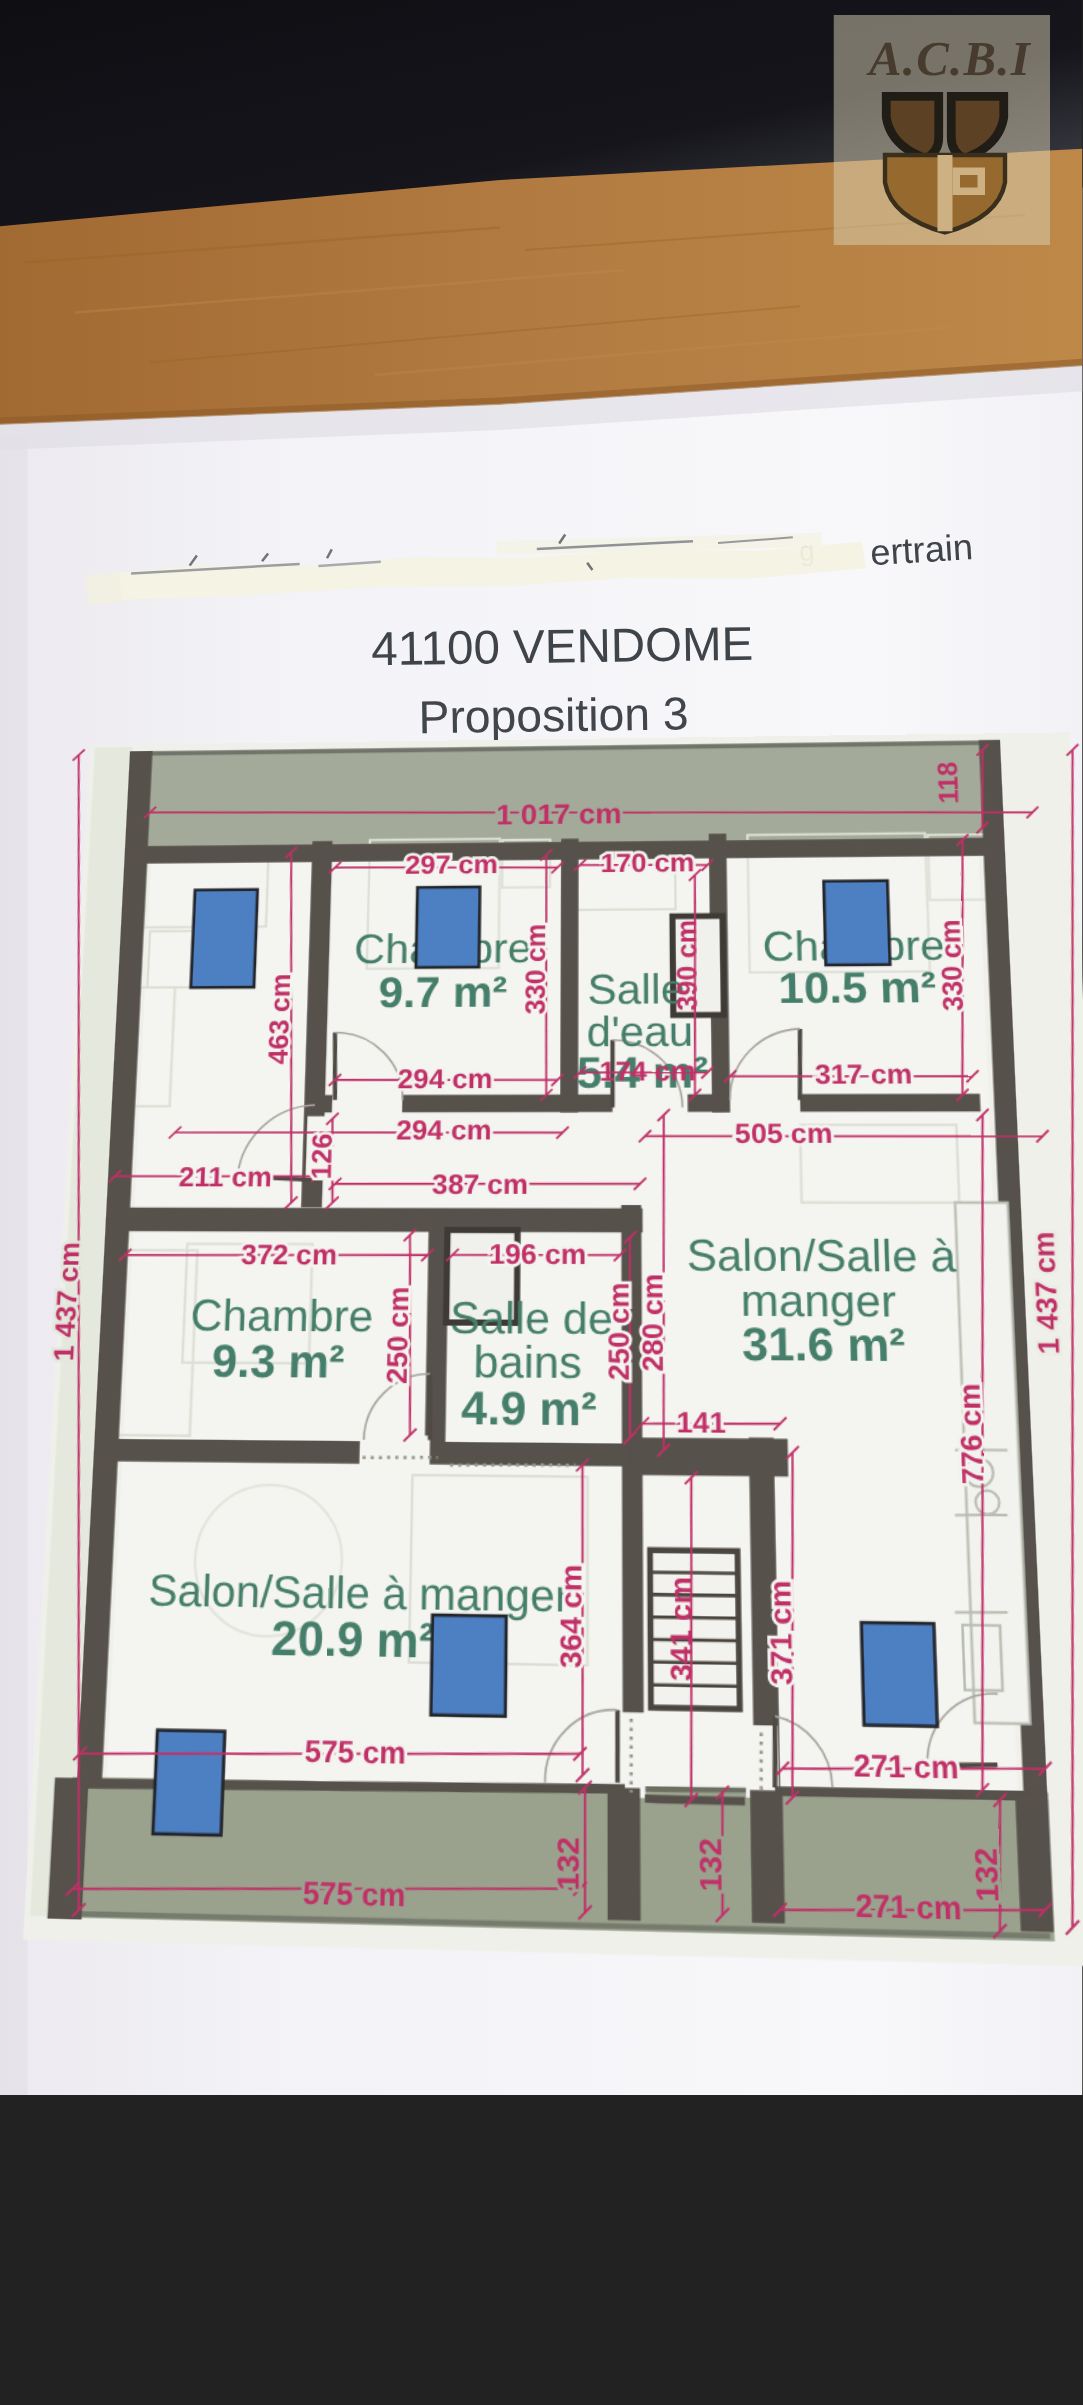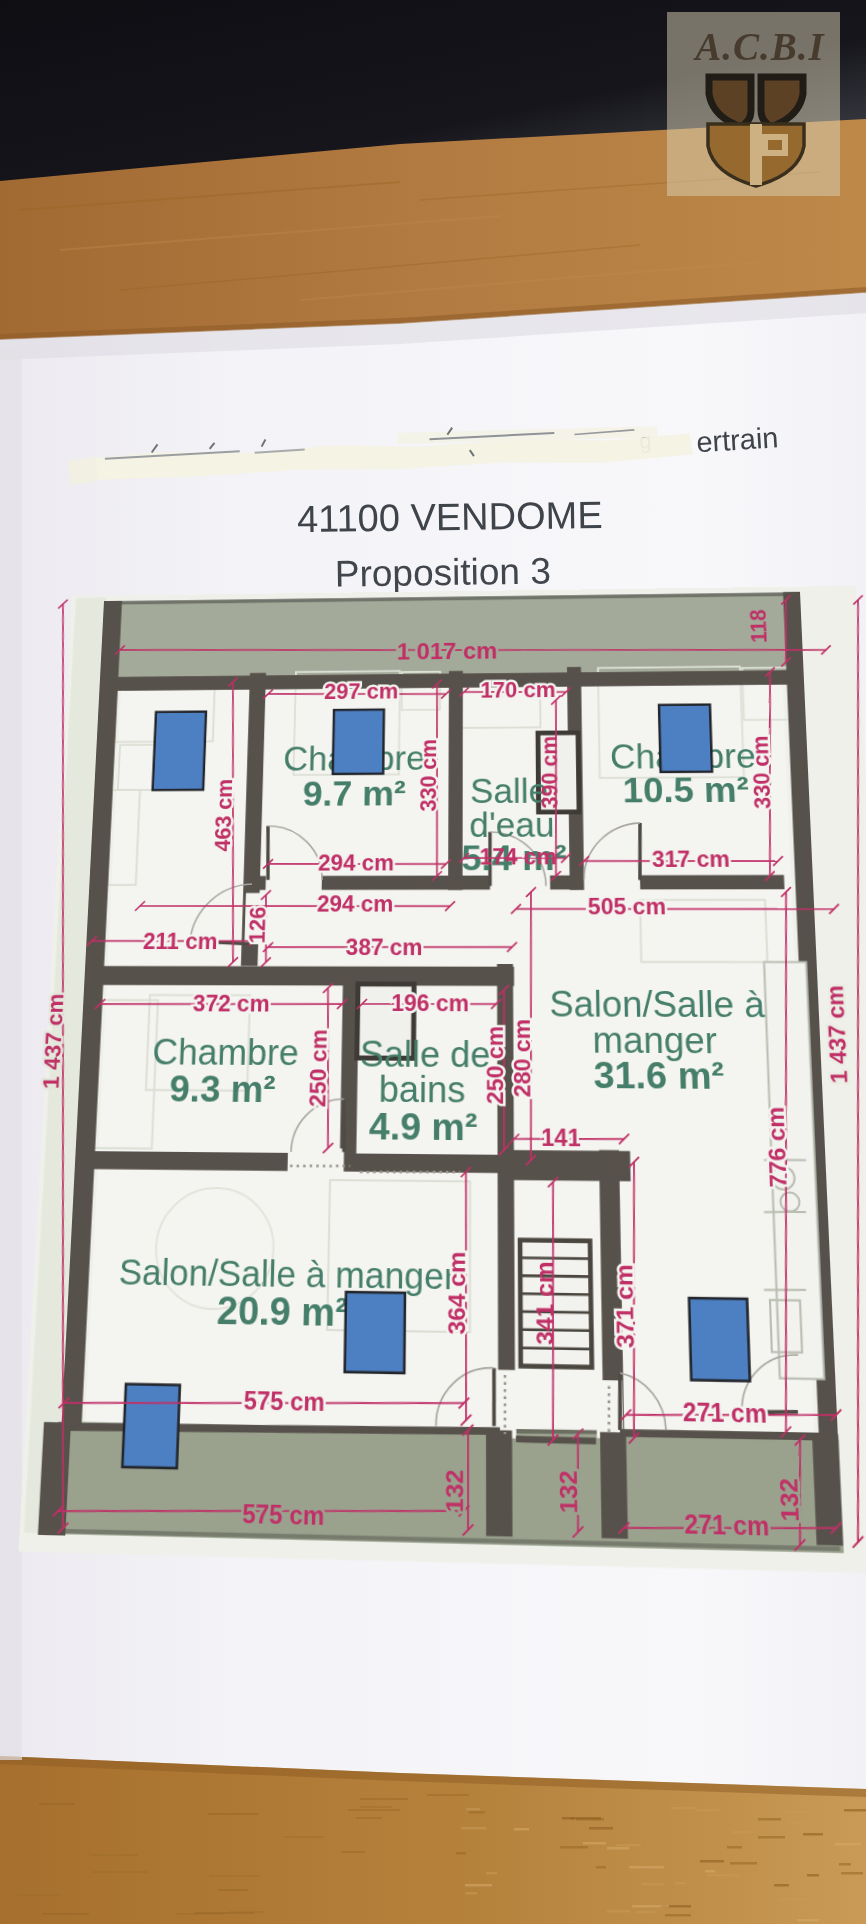--- a/index.html
+++ b/index.html
@@ -1,15 +1,15 @@
 <!DOCTYPE html>
 <html><head><meta charset="utf-8">
 <style>
 html,body{margin:0;padding:0;background:#222;}
-#page{position:relative;width:866px;height:1924px;overflow:hidden;font-family:"Liberation Sans", sans-serif;}
+#page{position:relative;width:866px;height:1676px;overflow:hidden;font-family:"Liberation Sans", sans-serif;}
 #bg{position:absolute;left:0;top:0;}
 #plan{position:absolute;left:0;top:0;transform-origin:0 0;transform:matrix3d(0.913572,-0.033790,0,-0.00003649,-0.057443,0.798515,0,-0.00012056,0,0,1,0,45.5580,596.5334,0,1);}
 </style></head>
 <body>
 <div id="page">
 <svg id="bg" width="866" height="1924" viewBox="0 0 866 1924" xmlns="http://www.w3.org/2000/svg">
 <defs>
 <linearGradient id="paperg" x1="0" y1="0" x2="1" y2="0">
  <stop offset="0" stop-color="#eceaf0"></stop>
           <stop offset="0.25" stop-color="#f3f2f6"></stop>

